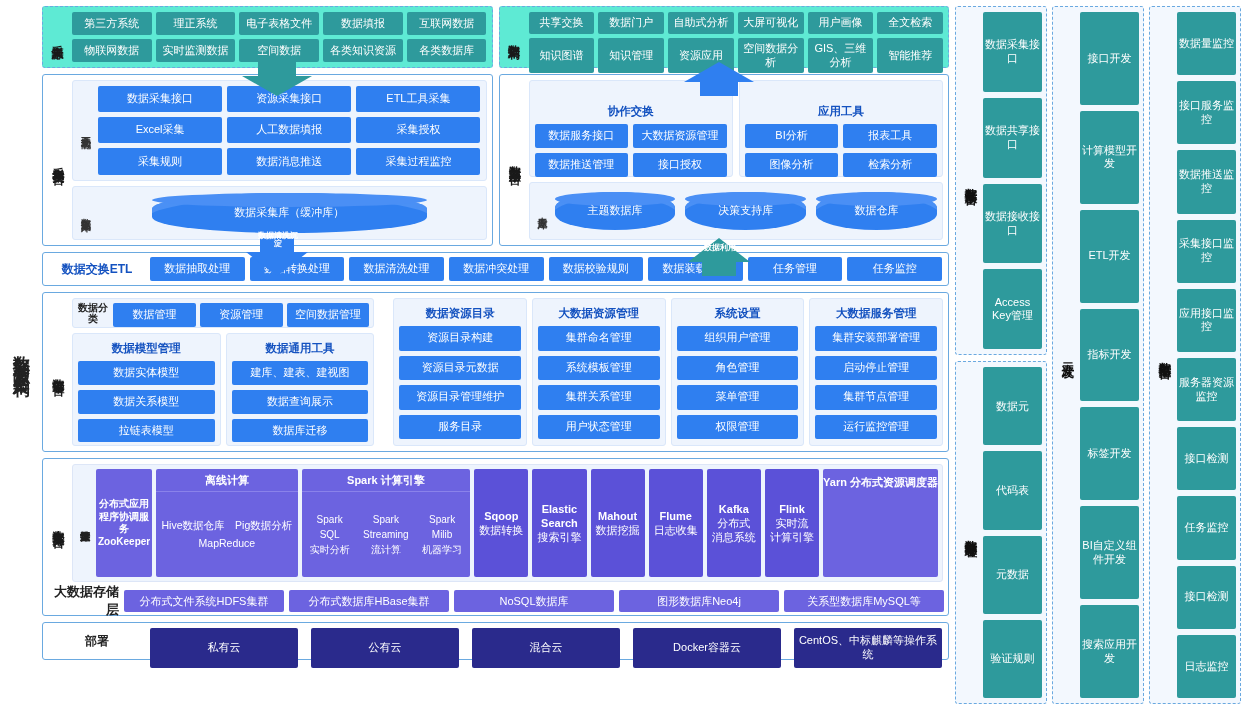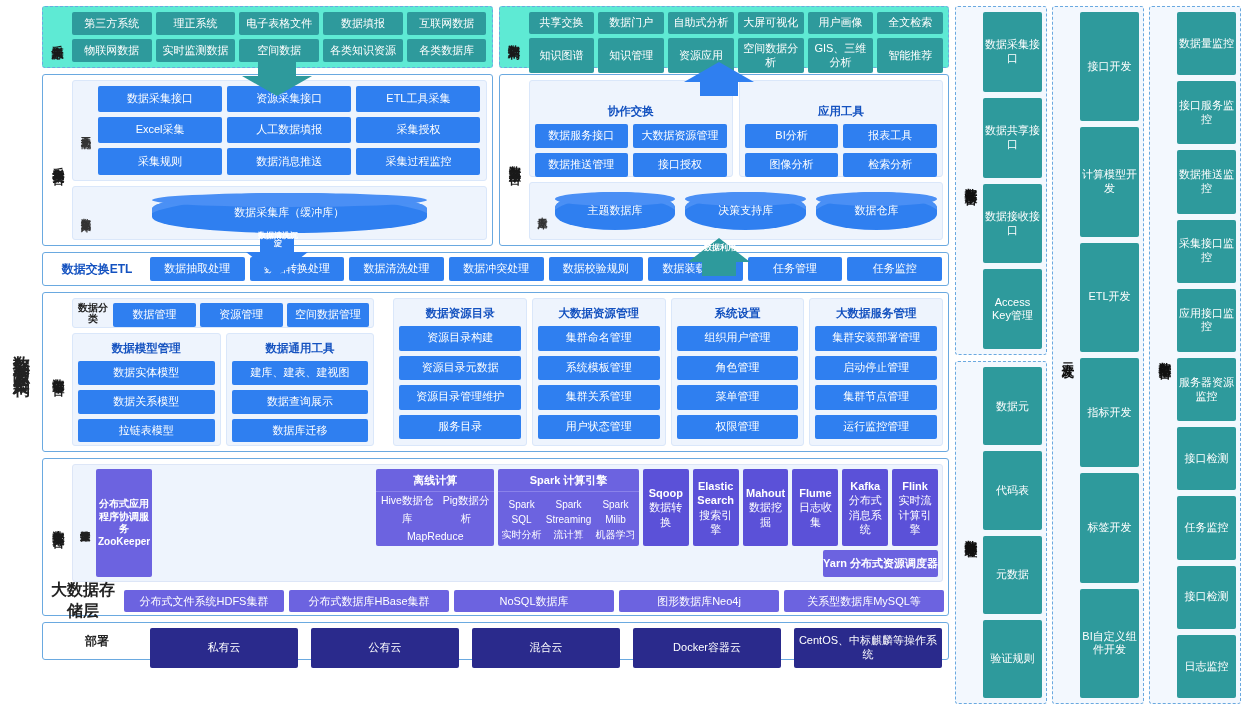--- a/index.html
+++ b/index.html
@@ -111,33 +111,33 @@
   .col-items { flex:1 1 auto; display:flex; flex-direction:column; gap:5px; }
   .col-items > div { flex:1 1 0; }
   .dm-right { flex:2.4 1 0; display:flex; gap:5px; min-width:0; }
 
   
   .row5 { height:128px; display:flex; gap:4px; padding:5px; }
   .row5 > .vlabel { font-size:12px; width:20px; }
   .bd-body { flex:1 1 auto; background:#eef4fd; border:1px solid #dde6f7; border-radius:3px; padding:4px; display:flex; gap:4px; min-width:0; }
   .bd-calc-label { font-size:10px; font-weight:bold; color:#222; writing-mode:vertical-rl; text-orientation:upright; display:flex; align-items:center; justify-content:center; flex:0 0 15px; line-height:1.05; }
   .zk { flex:0 0 38px; background:#6c63e0; color:#fff; font-size:10px; font-weight:bold; display:flex; align-items:center; justify-content:center; text-align:center; line-height:1.25; border-radius:2px; padding:2px; }
-  .bd-main { flex:1 1 auto; display:flex; flex-direction:column; gap:4px; min-width:0;align-items:flex-end; }
+  .bd-main { flex:1 1 auto; display:flex; flex-direction:row; gap:4px; min-width:0; }
   .bd-top { flex:1 1 auto; display:flex; gap:4px; min-width:0; }
   .engine { background:#6c63e0; border-radius:2px; display:flex; flex-direction:column; color:#fff; min-width:0; }
   .engine-h { font-size:11px; font-weight:bold; text-align:center; padding:4px 0 3px; border-bottom:1px solid #8a82ea; }
   .engine-b { flex:1 1 auto; display:flex; align-items:center; justify-content:center; }
   .offline-inner { width:100%; text-align:center; font-size:10.5px; line-height:1.7; }
   .offline-row { display:flex; justify-content:space-around; }
   .spark-inner { width:100%; display:flex; }
   .spark-inner > div { flex:1 1 0; text-align:center; font-size:10px; line-height:1.5; }
   .tool { flex:0 0 auto; }
   .yarn { background:#6c63e0; color:#fff; font-size:11px; font-weight:bold; text-align:center; padding:6px 0; border-radius:2px; }
   .store-row { height:28px; display:flex; align-items:center; gap:5px; padding:0 4px; }
-  .store-label { font-size:16px; font-weight:bold; color:#222; flex:0 0 72px; text-align:center; }
+  .store-label { font-size:13px; font-weight:bold; color:#222; flex:0 0 72px; text-align:right; }
   .store-items { flex:1 1 auto; display:grid; grid-template-columns:repeat(5,1fr); gap:5px; height:22px; }
 
   
   .row6 { height:38px; display:flex; align-items:center; gap:5px; padding:5px 6px; }
   .dep-label { font-size:12px; font-weight:bold; color:#222; flex:0 0 96px; text-align:center; }
   .dep-items { flex:1 1 auto; display:grid; grid-template-columns:repeat(5,1fr); gap:13px; height:100%; }
 
   
   .right-cols { display:flex; gap:5px; padding:6px 5px 6px 2px; flex:0 0 auto; }
   .vcol { border:1.6px dashed #6aa9e0; border-radius:3px; background:#f3f8fe; padding:5px 4px; display:flex; gap:3px; }
@@ -476,20 +476,21 @@
 
     <div class="vcol" style="width:92px;">
       <div class="vlabel">二次开发</div>
       <div class="vcol-items">
         <div class="chip-teal">接口开发</div>
         <div class="chip-teal">计算模型开发</div>
         <div class="chip-teal">ETL开发</div>
         <div class="chip-teal">指标开发</div>
         <div class="chip-teal">标签开发</div>
         <div class="chip-teal">BI自定义组件开发</div>
+        <div class="chip-teal">搜索应用开发</div>
       </div>
     </div>
 
     <div class="vcol" style="width:92px;">
       <div class="vlabel">数据监控平台</div>
       <div class="vcol-items">
         <div class="chip-teal">数据量监控</div>
         <div class="chip-teal">接口服务监控</div>
         <div class="chip-teal">数据推送监控</div>
         <div class="chip-teal">采集接口监控</div>

